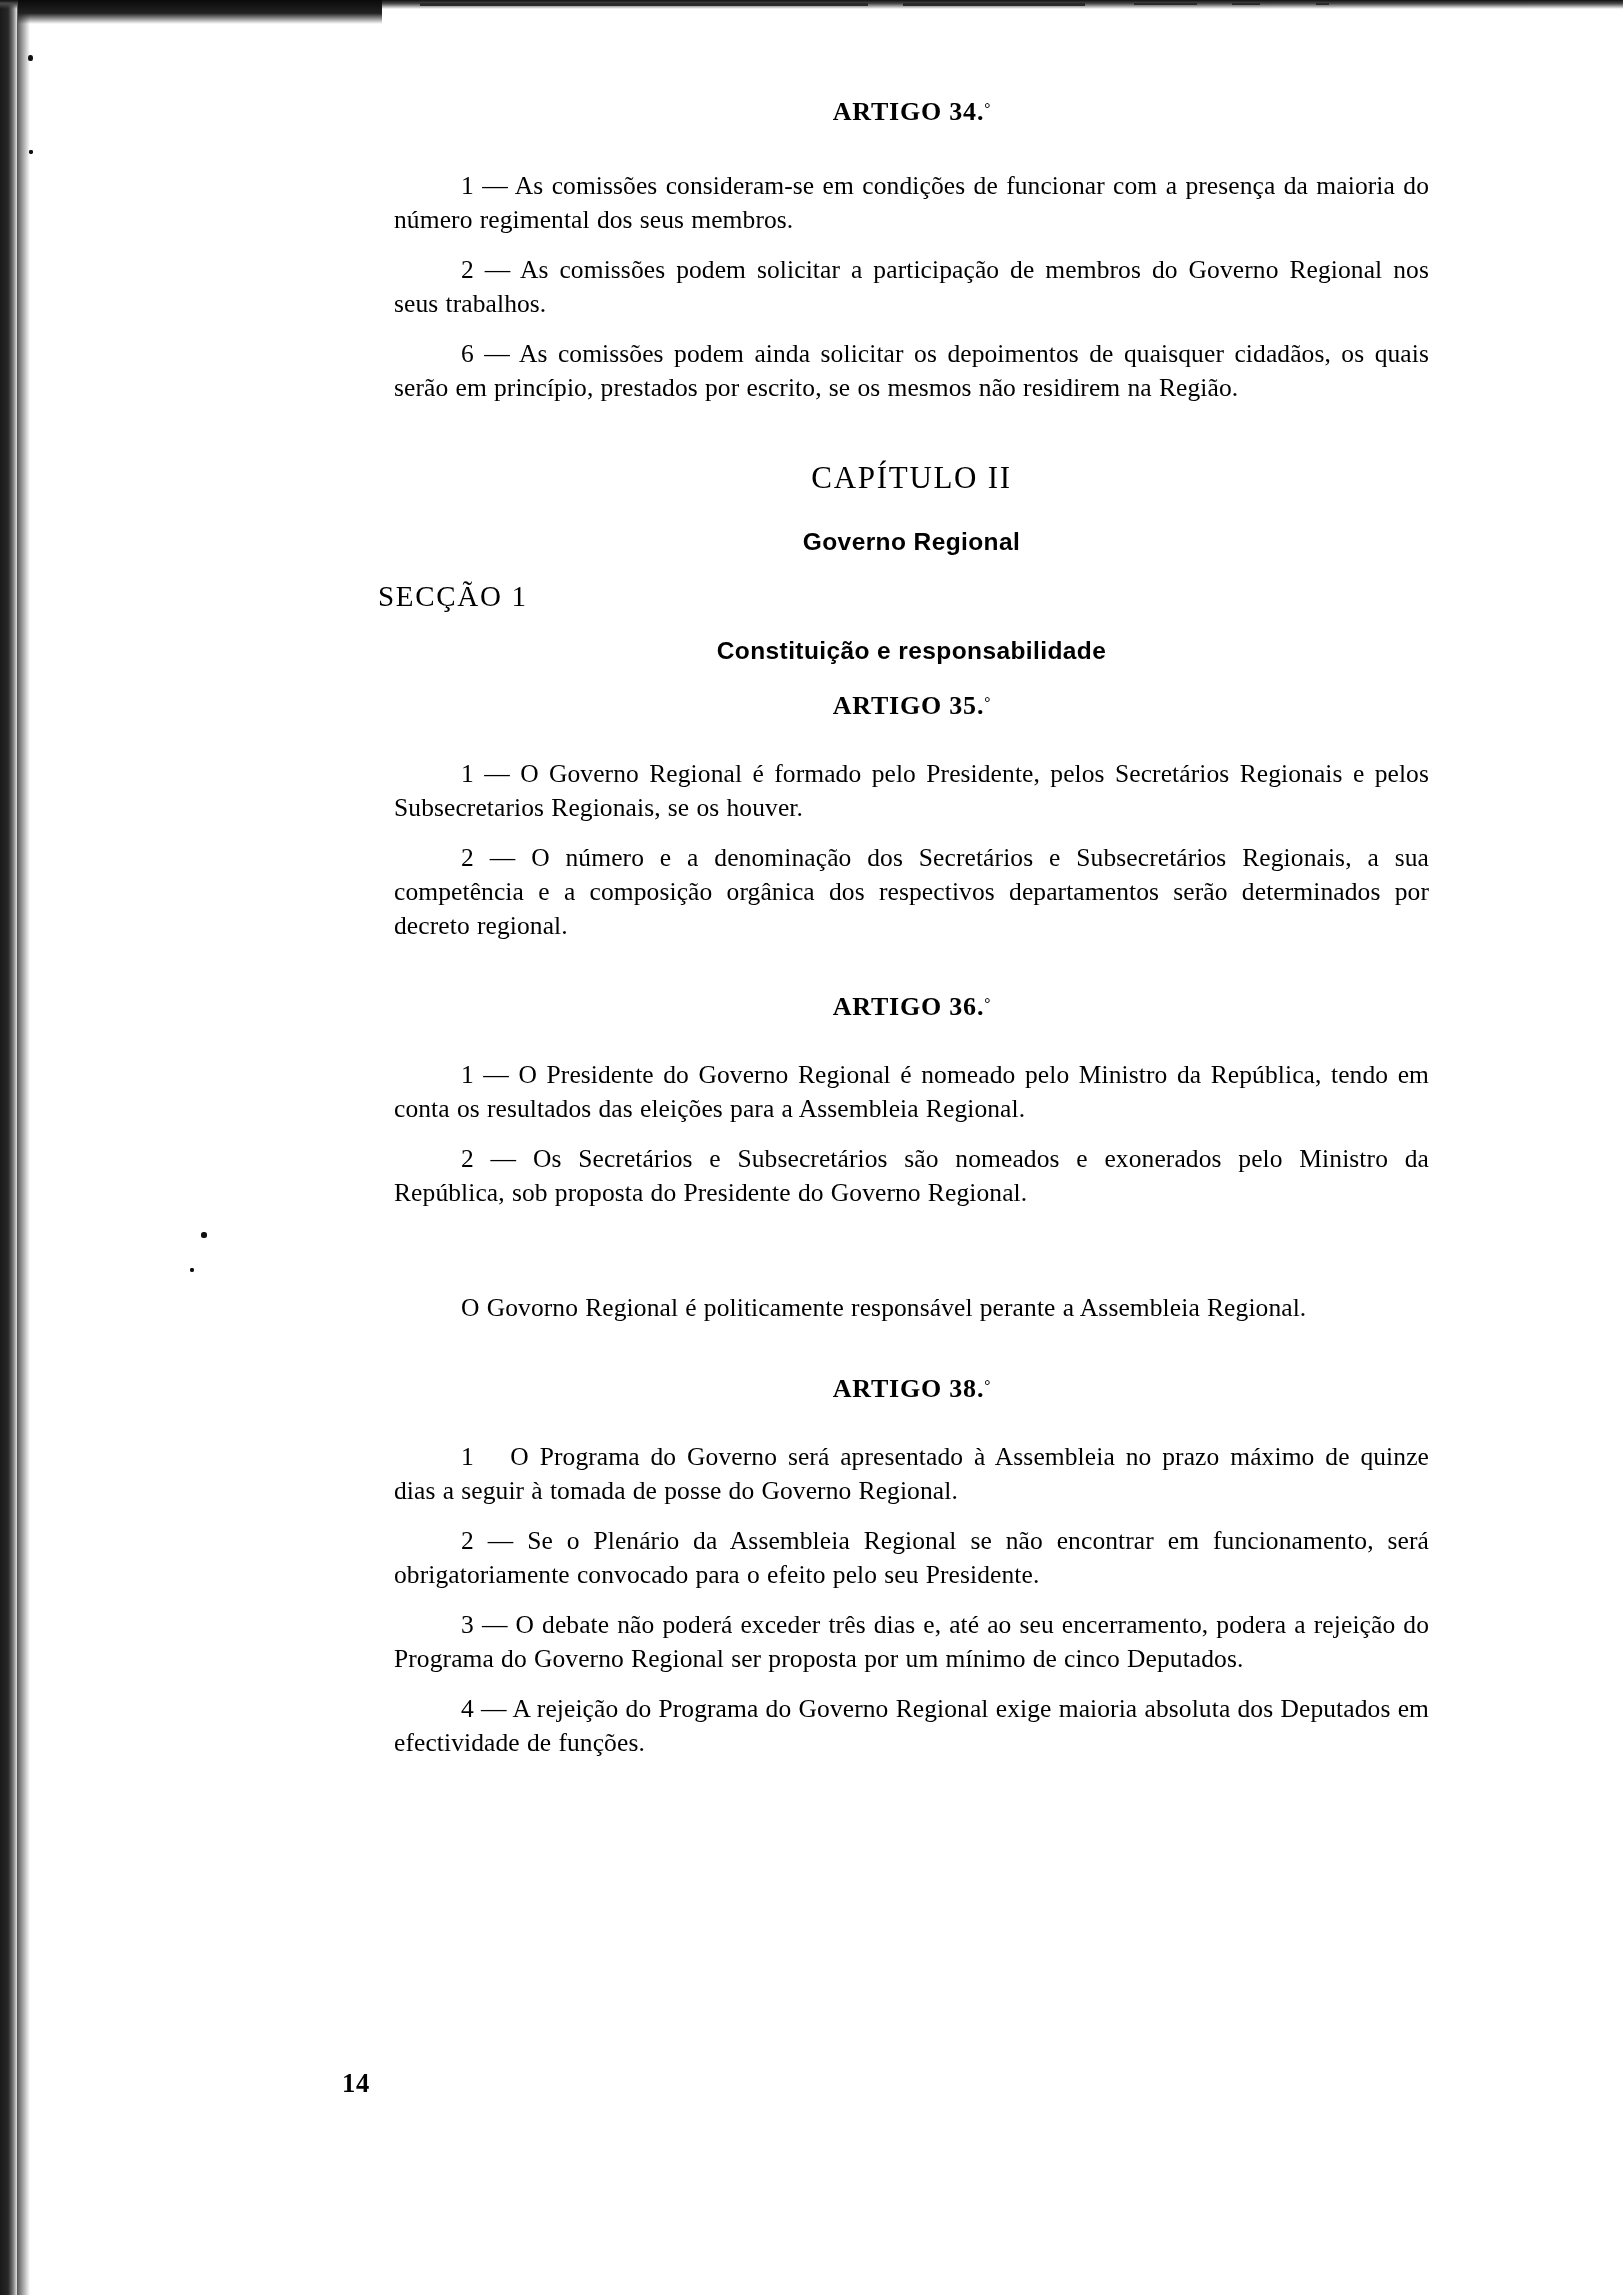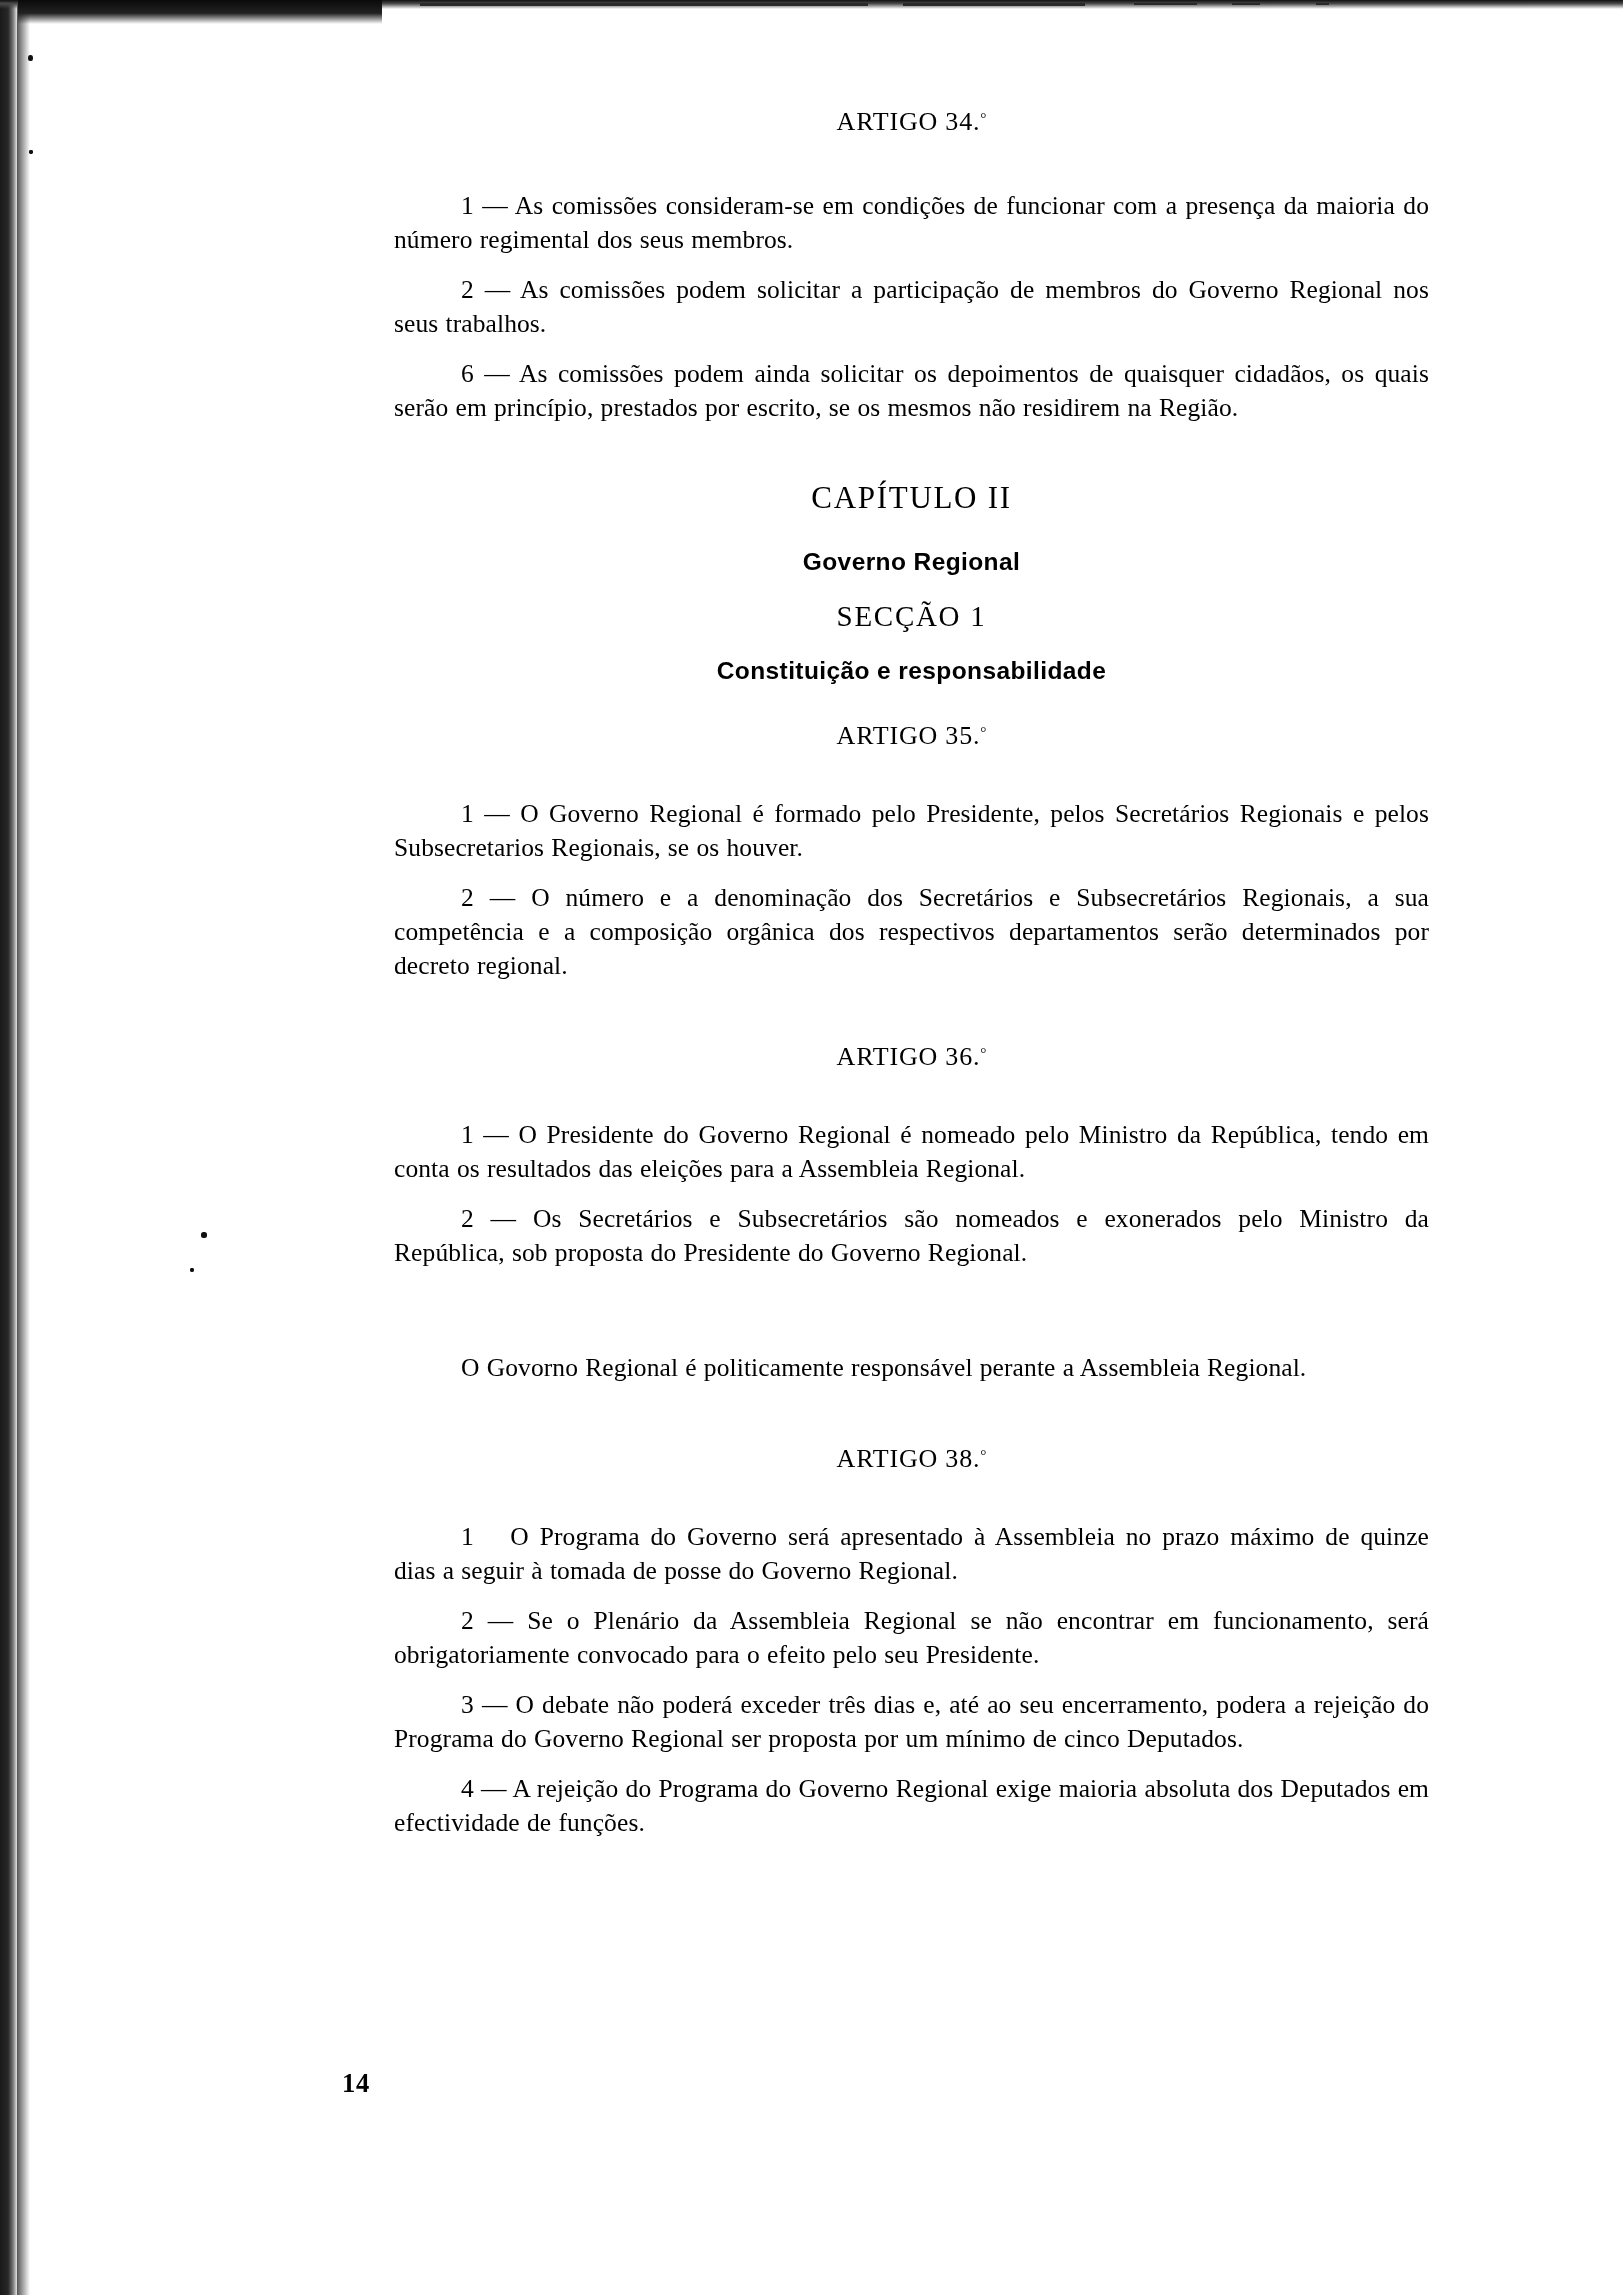--- a/index.html
+++ b/index.html
@@ -57,24 +57,24 @@
   .page {
     position: absolute;
     left: 378px;
     top: 0;
     width: 1067px;
   }
 
   .art-head {
     text-align: center;
     font-family: "Liberation Serif", "DejaVu Serif", serif;
-    font-weight: 400;
+    font-weight: 700;
     font-size: 26px;
     letter-spacing: 0.8px;
-    margin: 12px;
+    margin: 2px;
   }
   .art-head .sup {
     font-size: 15.4px;
     vertical-align: 7px;
     letter-spacing: 0;
   }
 
   .para {
     font-size: 25.5px;
     line-height: 34px;
@@ -86,21 +86,20 @@
   }
 
   .chap {
     text-align: center;
     font-size: 31px;
     letter-spacing: 1.7px;
     margin: 8px;
     font-weight: 400;
   }
   .secao {
-    text-align: center;
     font-size: 29px;
     letter-spacing: 1.7px;
     margin: 0;
     font-weight: 400;
   }
   .subhead {
     text-align: center;
     font-family: "Liberation Sans", "DejaVu Sans", sans-serif;
     font-weight: 700;
     font-size: 24.5px;

